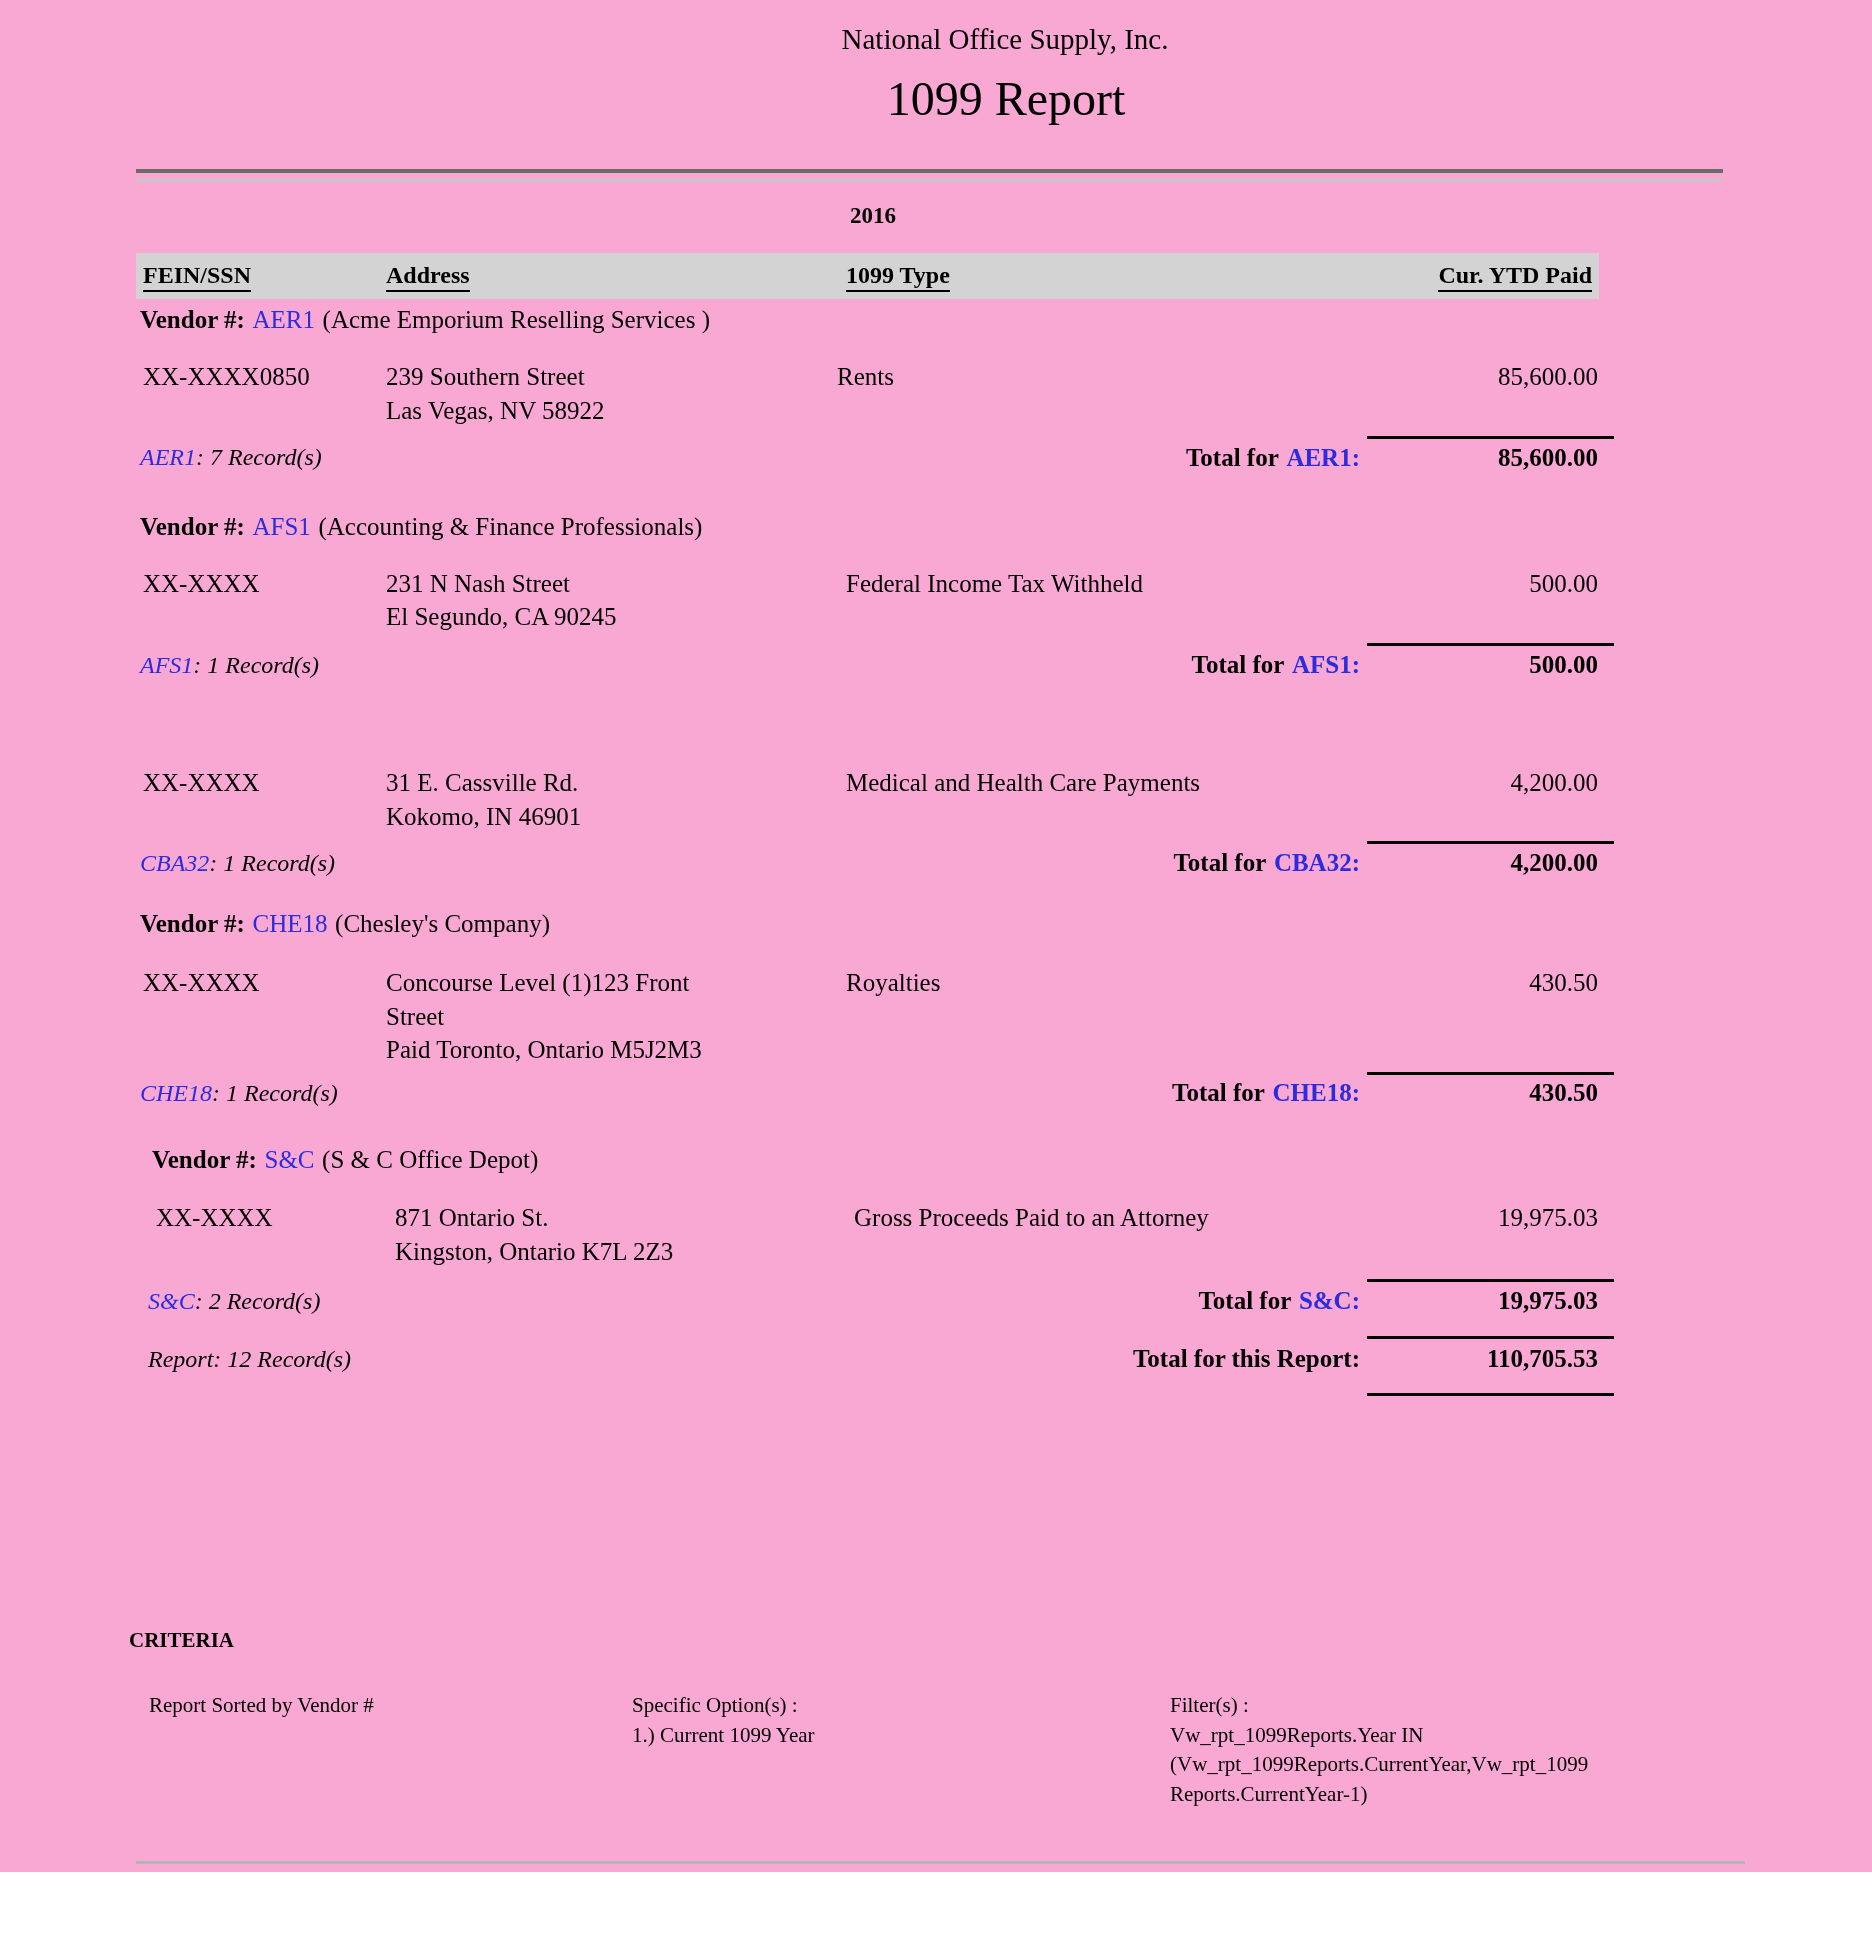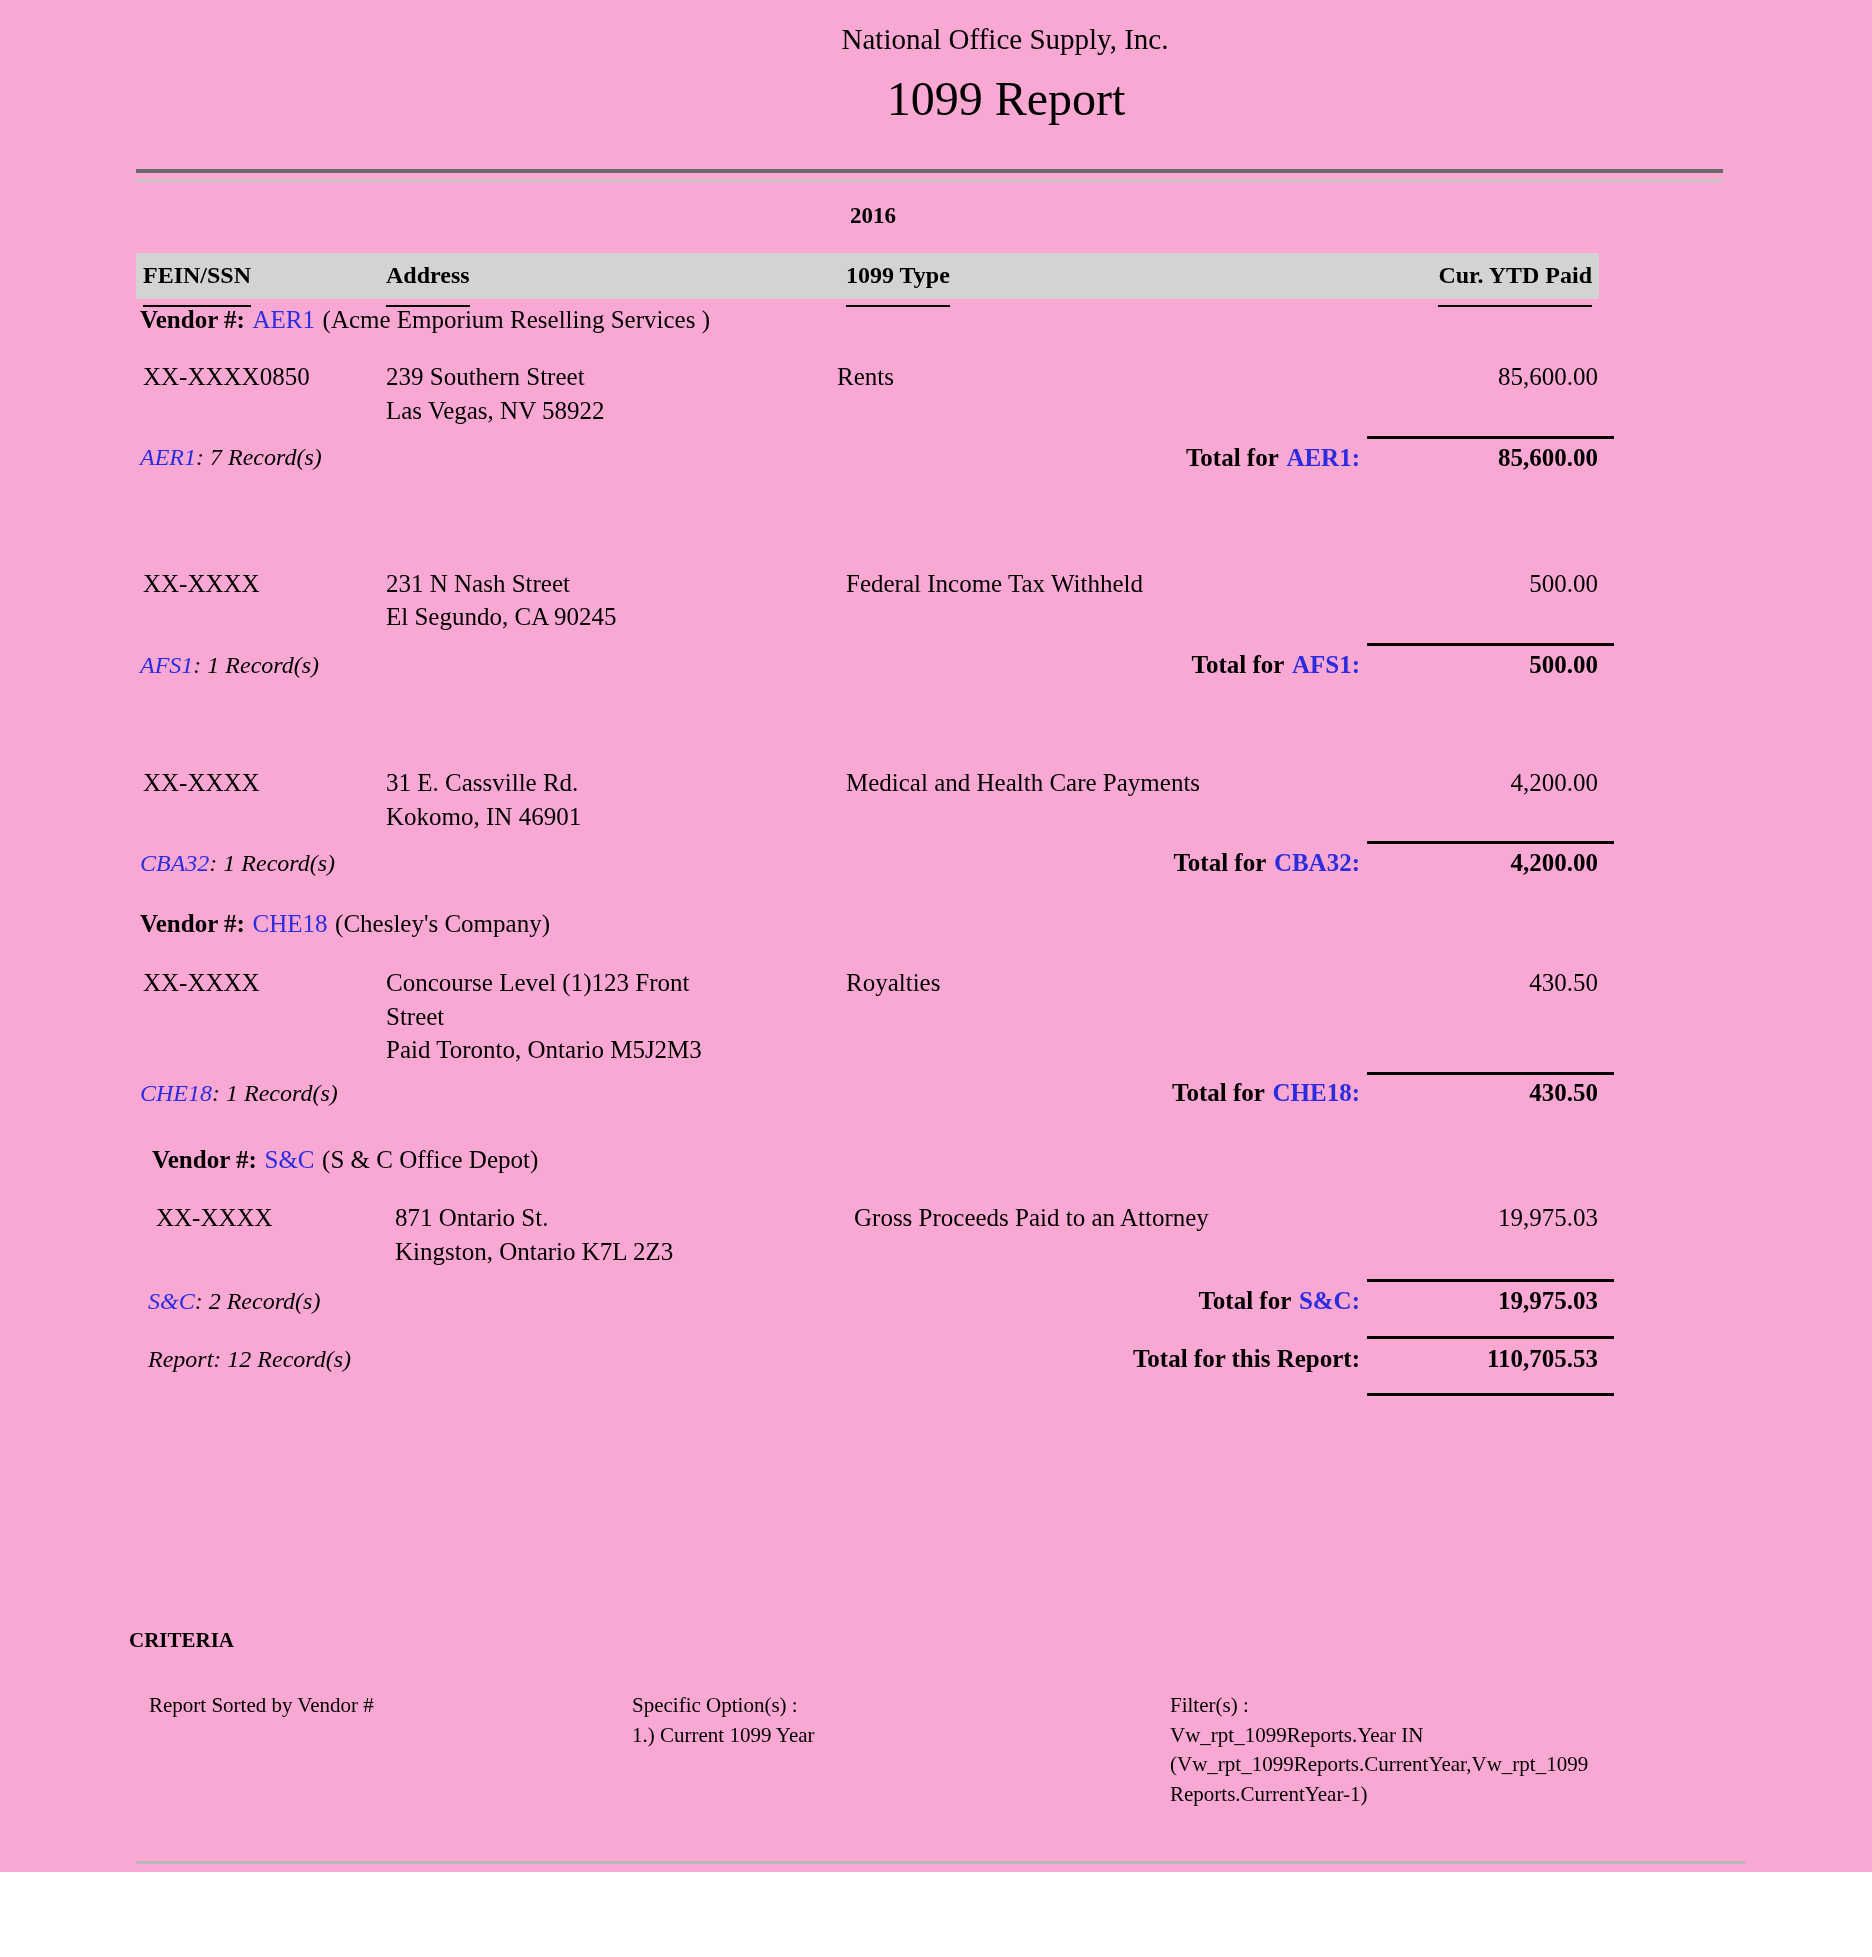--- a/index.html
+++ b/index.html
@@ -9,21 +9,21 @@
   .b{font-weight:bold;}
   .blue{color:#2b2bdf;}
   .ctr{transform:translateX(-50%);}
   .company{font-size:29px;}
   .bigtitle{font-size:48px;}
   .year{font-size:23px;font-weight:bold;}
   .rule{position:absolute;left:136px;width:1587px;}
   .rule-dark{top:169px;height:3.8px;background:#6b6b6b;}
   .rule-light{top:179px;height:2.9px;background:#c6c6c6;}
   .headerbar{position:absolute;top:253px;left:136px;width:1463px;height:46px;background:#d3d3d3;}
-  .colhead{font-weight:bold;font-size:24px;border-bottom:2.9px solid #000;padding-bottom:16px;top:262px;}
+  .colhead{font-weight:bold;font-size:24px;border-bottom:2.9px solid #000;padding-bottom:1px;top:262px;}
   .amt{position:absolute;right:275px;white-space:nowrap;}
   .tamt{position:absolute;right:275px;white-space:nowrap;font-weight:bold;}
   .tlabel{position:absolute;right:513px;white-space:nowrap;font-weight:bold;}
   .rec{font-size:24px;font-style:italic;}
   .uline{position:absolute;right:259px;width:247px;height:2.9px;background:#000;}
   .vcode{margin:0 7.6px;}
   .tcode{margin-left:7.6px;}
   .crit{font-size:21px;}
   .foot{font-size:20px;}
   .footrule{position:absolute;top:1861px;left:136px;width:1609px;height:2.9px;background:#b5b5b5;}
@@ -56,20 +56,23 @@
   <div class="amt" style="top:363px;">85,600.00</div>
   <div class="uline" style="top:436px;"></div>
   <div class="t rec" style="top:444px;left:140px;">
     <span class="blue">AER1</span><span>: 7 Record(s)</span>
   </div>
   <div class="tlabel" style="top:444px;">
     <span>Total for</span><span class="blue tcode">AER1:</span>
   </div>
   <div class="tamt" style="top:444px;">85,600.00</div>
 
+  <div class="t" style="top:513px;left:140px;">
+    <span class="b">Vendor #:</span><span class="blue vcode">AFS1</span><span>(Accounting &amp; Finance Professionals)</span>
+  </div>
   <div class="t" style="top:570px;left:143px;">XX-XXXX</div>
   <div class="t" style="top:570px;left:386px;">231 N Nash Street</div>
   <div class="t" style="top:603px;left:386px;">El Segundo, CA 90245</div>
   <div class="t" style="top:570px;left:846px;">Federal Income Tax Withheld</div>
   <div class="amt" style="top:570px;">500.00</div>
   <div class="uline" style="top:643px;"></div>
   <div class="t rec" style="top:652px;left:140px;">
     <span class="blue">AFS1</span><span>: 1 Record(s)</span>
   </div>
   <div class="tlabel" style="top:651px;">

